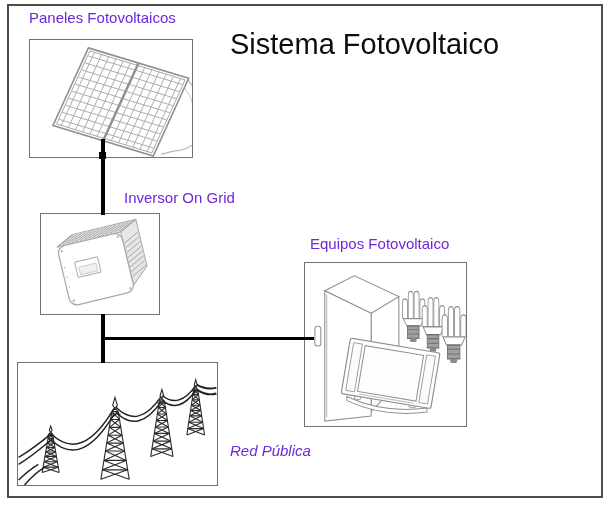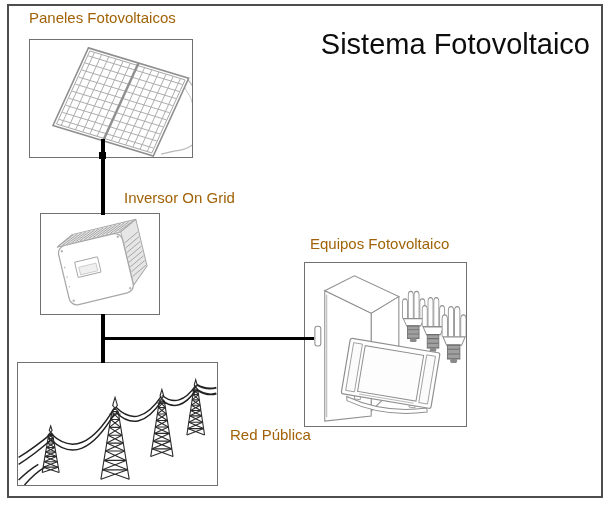--- a/index.html
+++ b/index.html
@@ -5,24 +5,24 @@
   html,body{margin:0;padding:0;background:#fff;}
   .canvas{
     position:relative;width:608px;height:506px;background:#ffffff;
     font-family:"Liberation Sans", sans-serif;color:#111;overflow:hidden;
   }
   .frame{
     position:absolute;left:7px;top:4px;width:592px;height:490px;
     border:2px solid #4d4d4d;
   }
   .title{
-    position:absolute;left:230px;top:26px;width:360px;text-align:right;
+    position:absolute;left:230px;top:26px;width:360px;text-align:left;
     font-size:29px;line-height:37px;color:#0d0d0d;letter-spacing:0px;
   }
-  .lbl{position:absolute;font-size:15px;color:#a16207;white-space:nowrap;}
+  .lbl{position:absolute;font-size:15px;color:#6d28d9;white-space:nowrap;}
   .nodebox{position:absolute;border:1px solid #707070;background:#fff;box-sizing:border-box;}
   .panels-box{left:29px;top:39px;width:164px;height:119px;}
   .inverter-box{left:40px;top:213px;width:120px;height:102px;}
   .consumers-box{left:304px;top:262px;width:163px;height:165px;}
   .grid-box{left:17px;top:362px;width:201px;height:124px;}
   .nodebox svg{display:block;width:100%;height:100%;}
   .conn{position:absolute;background:#000;z-index:5;}
   .conn.v1{left:101px;top:139px;width:4px;height:76px;}
   .conn.v2{left:101px;top:314px;width:4px;height:49px;}
   .conn.h1{left:103px;top:337px;width:211px;height:3px;}
@@ -147,14 +147,14 @@
       <g stroke="#222222" stroke-width="1.5" fill="none">
         <path d="M0,96 Q16,86 33,72 M0,103 Q16,93 33,78"></path>
         <path d="M6,124 Q16,112 28,105 M0,119 Q10,109 20,103"></path>
         <path d="M33,72 Q64,102 97,46 M33,78 Q64,108 97,52"></path>
         <path d="M99,45 Q122,68 145,34 M99,50 Q122,73 145,39"></path>
         <path d="M146,33 Q163,47 180,23 M146,38 Q163,52 180,28"></path>
         <path d="M181,22 Q191,28 201,25 M181,27 Q192,34 201,31" stroke-width="2"></path>
       </g>
     </svg>
   </div>
-  <div class="lbl" style="left:230px;top:426px;">Red Pública</div>
+  <div class="lbl" style="left:230px;top:442px;font-style:italic;">Red Pública</div>
 </div>
 
 </body></html>

